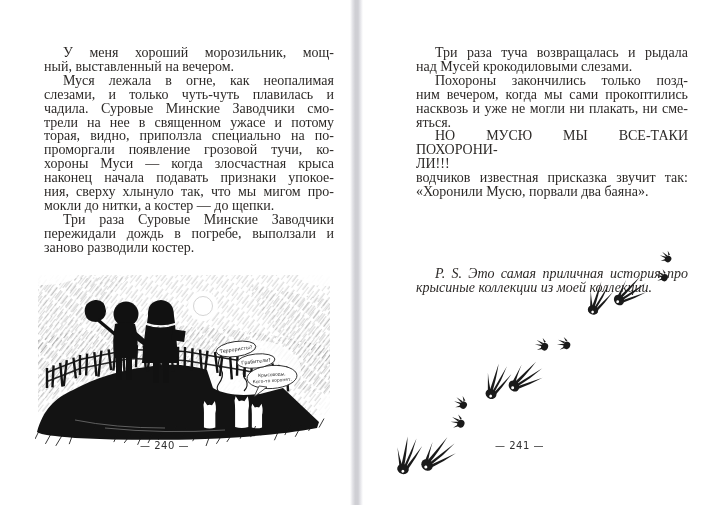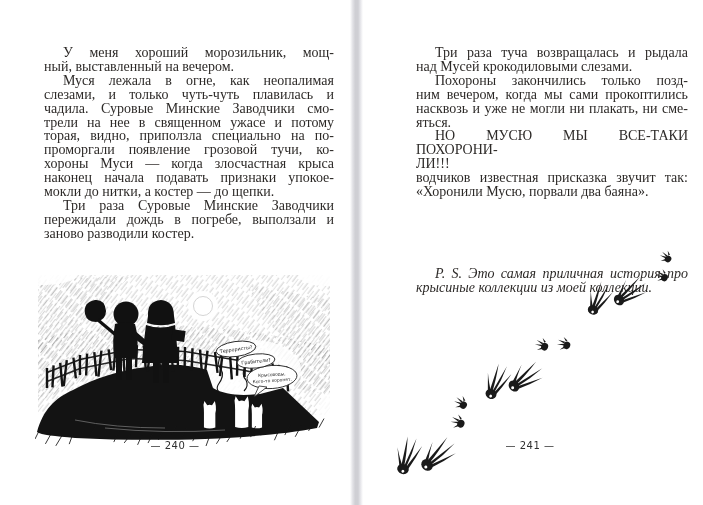--- a/index.html
+++ b/index.html
@@ -15,21 +15,21 @@
   .textcol{
     position:absolute;font-size:14px;line-height:13.9px;
     text-align:justify;color:#2d2a28;
   }
   .line{text-align-last:justify;}
   .line.end{text-align-last:left;}
   .line.indent{text-indent:19px;}
   .ps{font-style:italic;}
   .pagenum{
     position:absolute;font-family:"DejaVu Sans",sans-serif;
-    font-size:10px;color:#2f2f2f;letter-spacing:.5px;text-align:center;width:70px;
+    font-size:10px;color:#2f2f2f;letter-spacing:.5px;width:70px;
   }
   svg{position:absolute;display:block;}
   .bubble-text{
     font-family:"DejaVu Sans",sans-serif;
     fill:#1c1c1c;
   }
 </style>
 </head>
 <body>
 
@@ -40,20 +40,21 @@
       <div class="line indent">У меня хороший морозильник, мощ-</div>
       <div class="line end">ный, выставленный на вечером.</div>
       <div class="line indent">Муся лежала в огне, как неопалимая</div>
       <div class="line">слезами, и только чуть-чуть плавилась и</div>
       <div class="line">чадила. Суровые Минские Заводчики смо-</div>
       <div class="line">трели на нее в священном ужасе и потому</div>
       <div class="line">торая, видно, приползла специально на по-</div>
       <div class="line">проморгали появление грозовой тучи, ко-</div>
       <div class="line">хороны Муси — когда злосчастная крыса</div>
       <div class="line">наконец начала подавать признаки упокое-</div>
+      <div class="line">ния, сверху хлынуло так, что мы мигом про-</div>
       <div class="line end">мокли до нитки, а костер — до щепки.</div>
       <div class="line indent">Три раза Суровые Минские Заводчики</div>
       <div class="line">пережидали дождь в погребе, выползали и</div>
       <div class="line end">заново разводили костер.</div>
     </div>
 
   <svg style="left:35px;top:270px;" width="298" height="176" viewBox="0 0 298 176">
     <defs>
       <pattern id="rain1" width="6.5" height="16" patternUnits="userSpaceOnUse" patternTransform="rotate(38)">
         <line x1="2" y1="0" x2="2" y2="11" stroke="#8f8f8f" stroke-width="0.9"></line>

